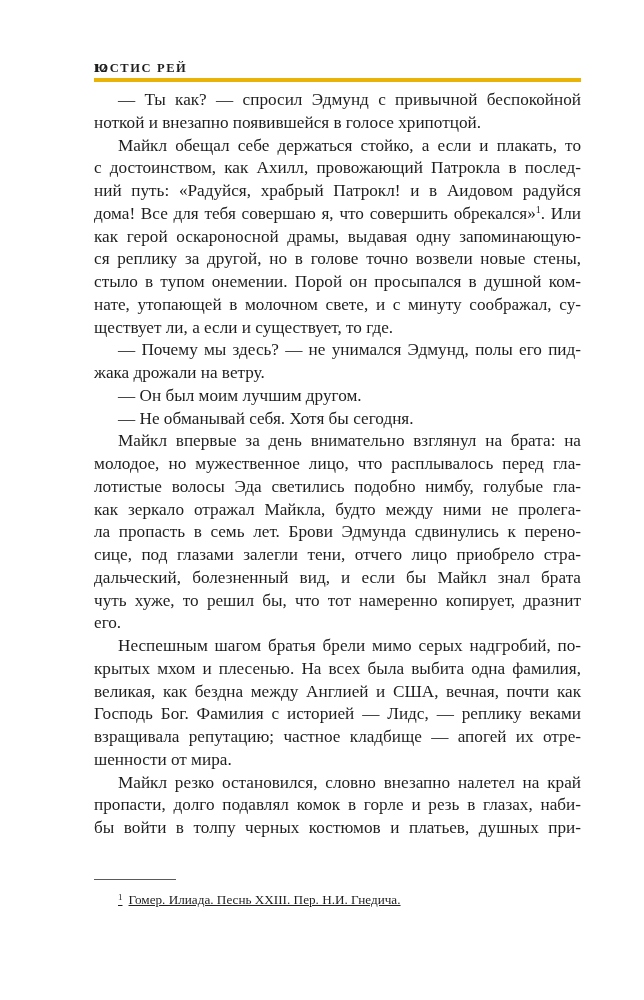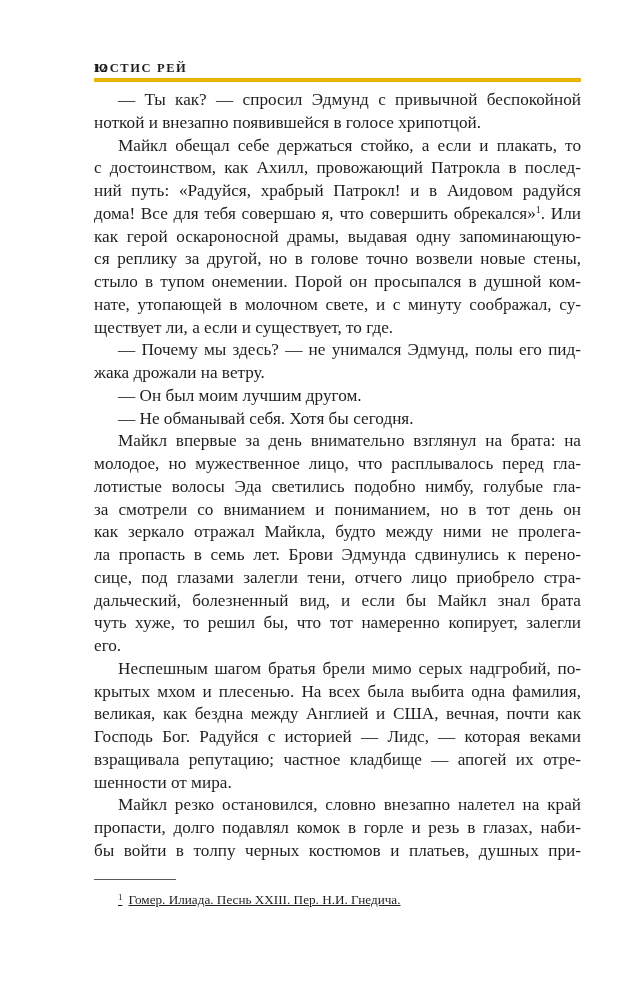--- a/index.html
+++ b/index.html
@@ -63,31 +63,30 @@
       <span class="line"><span>стыло в тупом онемении. Порой он просыпался в душной ком-</span></span>
       <span class="line"><span>нате, утопающей в молочном свете, и с минуту соображал, су-</span></span>
       <span class="line last"><span>ществует ли, а если и существует, то где.</span></span>
       <span class="line indent"><span>— Почему мы здесь? — не унимался Эдмунд, полы его пид-</span></span>
       <span class="line last"><span>жака дрожали на ветру.</span></span>
       <span class="line indent last"><span>— Он был моим лучшим другом.</span></span>
       <span class="line indent last"><span>— Не обманывай себя. Хотя бы сегодня.</span></span>
       <span class="line indent"><span>Майкл впервые за день внимательно взглянул на брата: на</span></span>
       <span class="line"><span>молодое, но мужественное лицо, что расплывалось перед гла-</span></span>
       <span class="line"><span>лотистые волосы Эда светились подобно нимбу, голубые гла-</span></span>
-      <span class="line"><span>за смотрели со вниманием и пониманием, но в тот день он</span></span>
       <span class="line"><span>как зеркало отражал Майкла, будто между ними не пролега-</span></span>
       <span class="line"><span>ла пропасть в семь лет. Брови Эдмунда сдвинулись к перено-</span></span>
       <span class="line"><span>сице, под глазами залегли тени, отчего лицо приобрело стра-</span></span>
       <span class="line"><span>дальческий, болезненный вид, и если бы Майкл знал брата</span></span>
-      <span class="line"><span>чуть хуже, то решил бы, что тот намеренно копирует, залегли</span></span>
+      <span class="line"><span>чуть хуже, то решил бы, что тот намеренно копирует, дразнит</span></span>
       <span class="line last"><span>его.</span></span>
       <span class="line indent"><span>Неспешным шагом братья брели мимо серых надгробий, по-</span></span>
       <span class="line"><span>крытых мхом и плесенью. На всех была выбита одна фамилия,</span></span>
       <span class="line"><span>великая, как бездна между Англией и США, вечная, почти как</span></span>
-      <span class="line"><span>Господь Бог. Радуйся с историей — Лидс, — которая веками</span></span>
+      <span class="line"><span>Господь Бог. Фамилия с историей — Лидс, — реплику веками</span></span>
       <span class="line"><span>взращивала репутацию; частное кладбище — апогей их отре-</span></span>
       <span class="line last"><span>шенности от мира.</span></span>
       <span class="line indent"><span>Майкл резко остановился, словно внезапно налетел на край</span></span>
       <span class="line"><span>пропасти, долго подавлял комок в горле и резь в глазах, наби-</span></span>
       <span class="line"><span>бы войти в толпу черных костюмов и платьев, душных при-</span></span>
     </div>
 
   <div class="footnote-rule"></div>
   <div class="footnote">
     <span class="fn-mark">1</span><span>Гомер. Илиада. Песнь XXIII. Пер. Н.И. Гнедича.</span>

